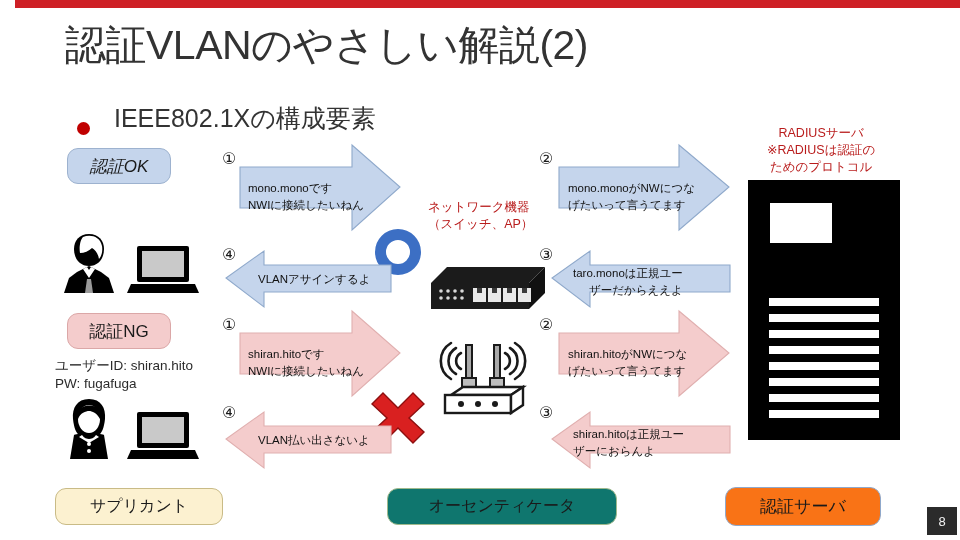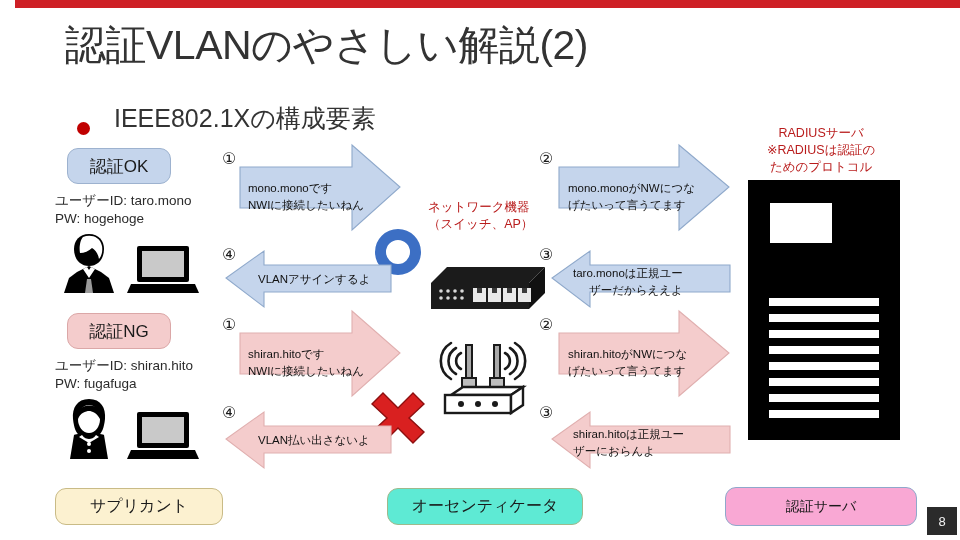--- a/index.html
+++ b/index.html
@@ -23,25 +23,25 @@
   .bullet-row{position:absolute;left:62px;top:102px;display:flex;align-items:flex-end;gap:24px;}
   .bullet-dot{width:13px;height:13px;border-radius:50%;background:#C00000;flex:0 0 auto;}
   .bullet-text{font-size:25px;color:#333;white-space:nowrap;}
 
   
   .pill{
     position:absolute;display:flex;align-items:center;justify-content:center;
     border-radius:11px;border:1px solid #9aa7b8;box-sizing:border-box;
     font-size:17px;color:#1a1a1a;text-align:center;
   }
-  .pill-ok{left:52px;top:148px;width:104px;height:36px;background:#C5D5EC;border-color:#9db2cf;}
+  .pill-ok{left:52px;top:148px;width:104px;height:36px;background:#C5D5EC;border-color:#9db2cf;font-style:italic;}
   .pill-ng{left:52px;top:313px;width:104px;height:36px;background:#F4CCCC;border-color:#dba7a7;}
   .pill-supplicant{left:40px;top:488px;width:168px;height:37px;background:#FCF1D0;border-color:#c9bb86;font-size:16px;}
-  .pill-authenticator{left:372px;top:488px;width:196px;height:37px;background:#5eead4;border-color:#9fb98c;font-size:16px;}
-  .pill-authserver{left:710px;top:487px;width:192px;height:39px;background:#f9a8d4;border-color:#8fa8cb;font-size:14px;}
+  .pill-authenticator{left:372px;top:488px;width:230px;height:37px;background:#0f766e;border-color:#9fb98c;font-size:16px;}
+  .pill-authserver{left:710px;top:487px;width:156px;height:39px;background:#f97316;border-color:#8fa8cb;font-size:17px;}
 
   .cred{
     position:absolute;font-size:13.5px;line-height:1.35;color:#2b2b2b;white-space:pre;
   }
   .cred-ok{left:40px;top:192px;}
   .cred-ng{left:40px;top:357px;}
 
   .caption{position:absolute;font-size:12.5px;line-height:1.35;color:#b91c1c;white-space:pre;}
   .cap-netdev{left:413px;top:199px;}
   .cap-radius{left:752px;top:125px;text-align:center;}
@@ -95,22 +95,20 @@
   <div class="topbar"></div>
 
   <div class="title">認証VLANのやさしい解説(2)</div>
 
   <div class="bullet-row">
     <span class="bullet-dot"></span>
     <span class="bullet-text">IEEE802.1Xの構成要素</span>
   </div>
 
   <div class="pill pill-ok">認証OK</div>
-  <div class="cred cred-ok">ユーザーID: taro.mono
-PW: hogehoge</div>
 
   <div class="pill pill-ng">認証NG</div>
   <div class="cred cred-ng">ユーザーID: shiran.hito
 PW: fugafuga</div>
 
   <div class="person person-man">
     <svg width="64" height="62" viewBox="0 0 64 62">
       <path d="M32 2c-10 0-15 7-15 15 0 10 6 17 15 17s15-7 15-17c0-8-5-15-15-15z" fill="#000"></path>
       <path d="M26 5c7-3 17-1 19 9 1 6-1 11-3 13-1-6-4-9-7-11-3 3-8 5-12 5-1-5 0-13 3-16z" fill="#fff"></path>
       <path d="M32 34 L20 40 L12 46 L7 61 L57 61 L52 46 L44 40 Z" fill="#000"></path>

